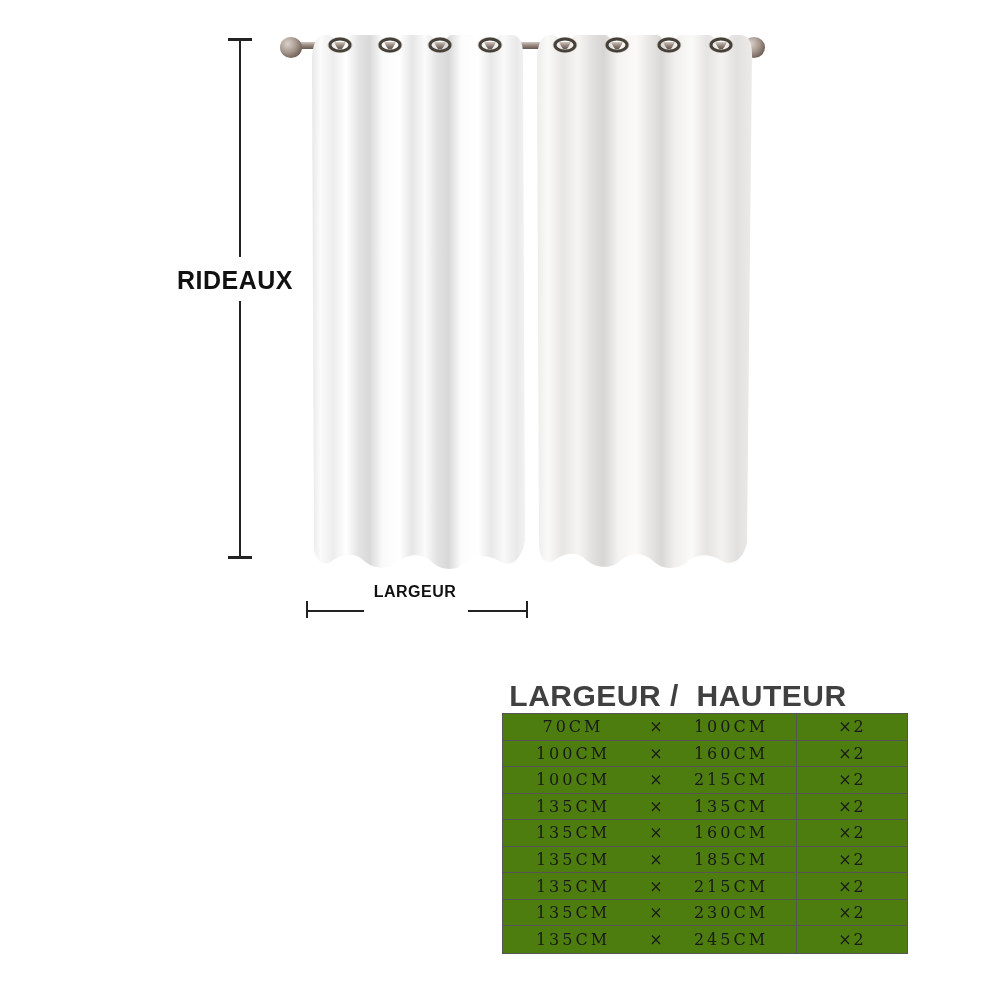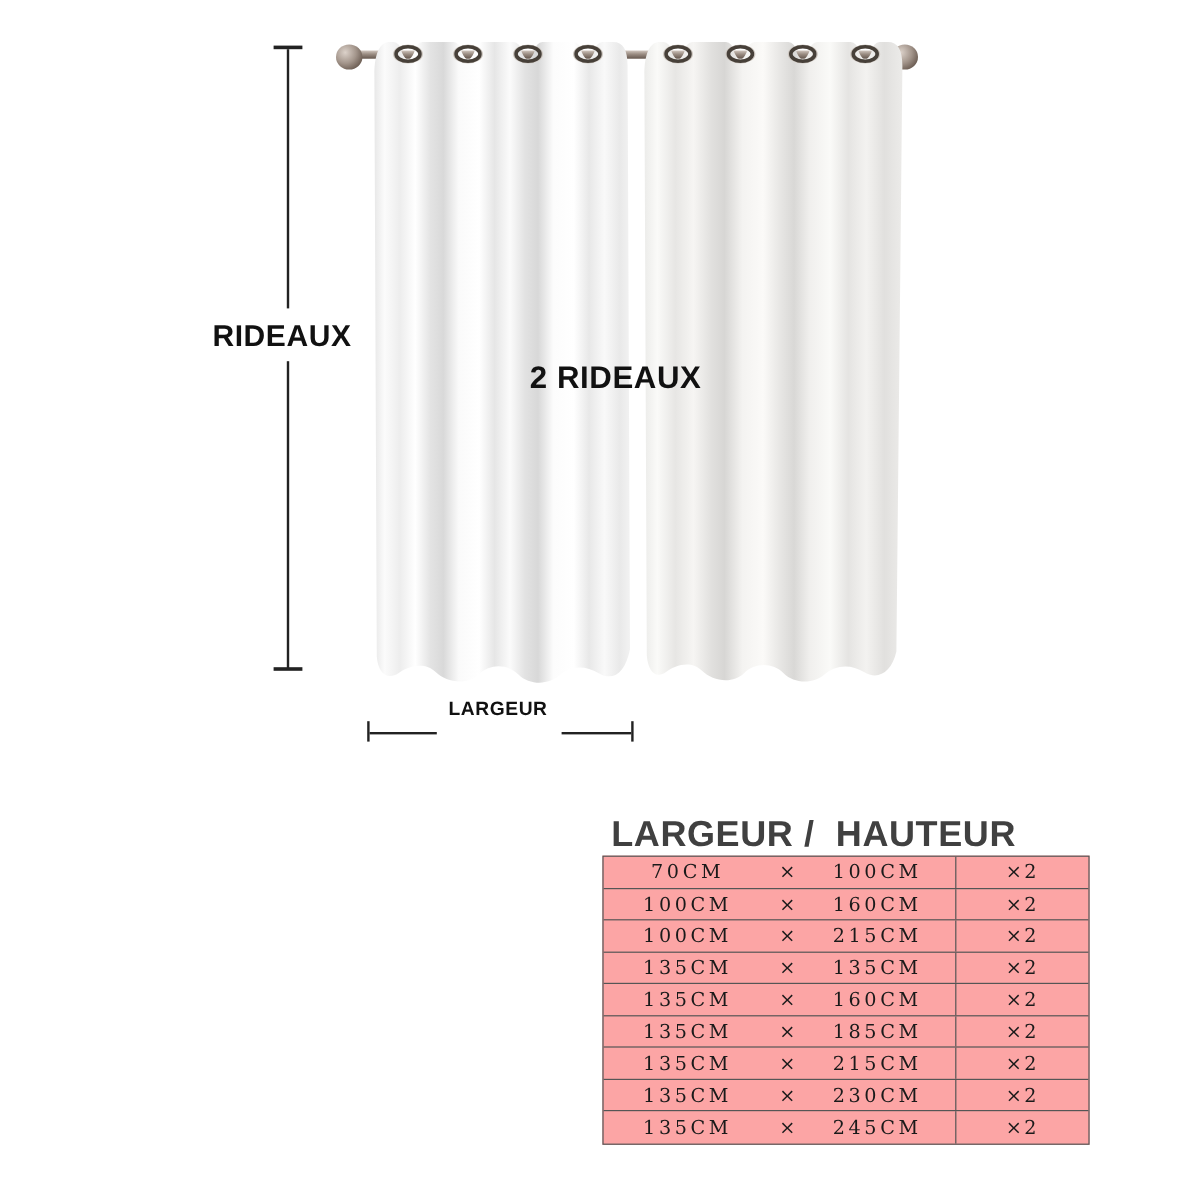--- a/index.html
+++ b/index.html
@@ -32,21 +32,21 @@
 
   .lbl{position:absolute;color:#111;font-weight:700;text-align:center;z-index:5;}
   .lbl-hauteur{left:135px;top:266px;width:200px;font-size:25px;letter-spacing:.5px;}
   .lbl-rideaux{left:393px;top:299px;width:240px;font-size:26px;letter-spacing:.5px;}
   .lbl-largeur{left:360px;top:583px;width:110px;font-size:16px;letter-spacing:.5px;}
 
   
   .tbl-title{position:absolute;left:502px;top:679px;width:352px;text-align:center;
              font-size:30px;font-weight:700;color:#404040;letter-spacing:.5px;white-space:pre;z-index:4;}
   .tbl{position:absolute;left:502px;top:713px;width:406px;height:241px;box-sizing:border-box;
-       border:1px solid #555;display:grid;grid-template-rows:repeat(9,1fr);z-index:4;background:#fca5a5;}
+       border:1px solid #555;display:grid;grid-template-rows:repeat(9,1fr);z-index:4;background:#4d7c0f;}
   .trow{display:flex;border-bottom:1px solid #555;align-items:stretch;}
   .trow:last-child{border-bottom:none;}
   .c-dims{flex:0 0 293px;border-right:1px solid #555;display:flex;align-items:center;
           font-family:"DejaVu Serif",serif;font-size:16px;color:#1a1a1a;}
   .v-w{width:140px;text-align:center;letter-spacing:3px;}
   .v-x{width:26px;text-align:center;}
   .v-h{width:124px;text-align:center;letter-spacing:3px;}
   .c-qty{flex:1;display:flex;align-items:center;justify-content:center;
          font-family:"DejaVu Serif",serif;font-size:16px;letter-spacing:2px;color:#1a1a1a;}
 </style>
@@ -146,21 +146,20 @@
       <ellipse cx="188" cy="14" rx="10" ry="6" fill="none" stroke="#474039" stroke-width="3"></ellipse>
     </g>
   </svg>
 
   <div class="mline vcap-t"></div>
   <div class="mline vseg-1"></div>
   <div class="lbl lbl-hauteur">RIDEAUX</div>
   <div class="mline vseg-2"></div>
   <div class="mline vcap-b"></div>
 
-  <div class="lbl lbl-rideaux">2 RIDEAUX</div>
 
   <div class="mline htick-l"></div>
   <div class="mline hseg-l"></div>
   <div class="lbl lbl-largeur">LARGEUR</div>
   <div class="mline hseg-r"></div>
   <div class="mline htick-r"></div>
 
   <div class="tbl-title">LARGEUR /  HAUTEUR</div>
   <div class="tbl">
 

